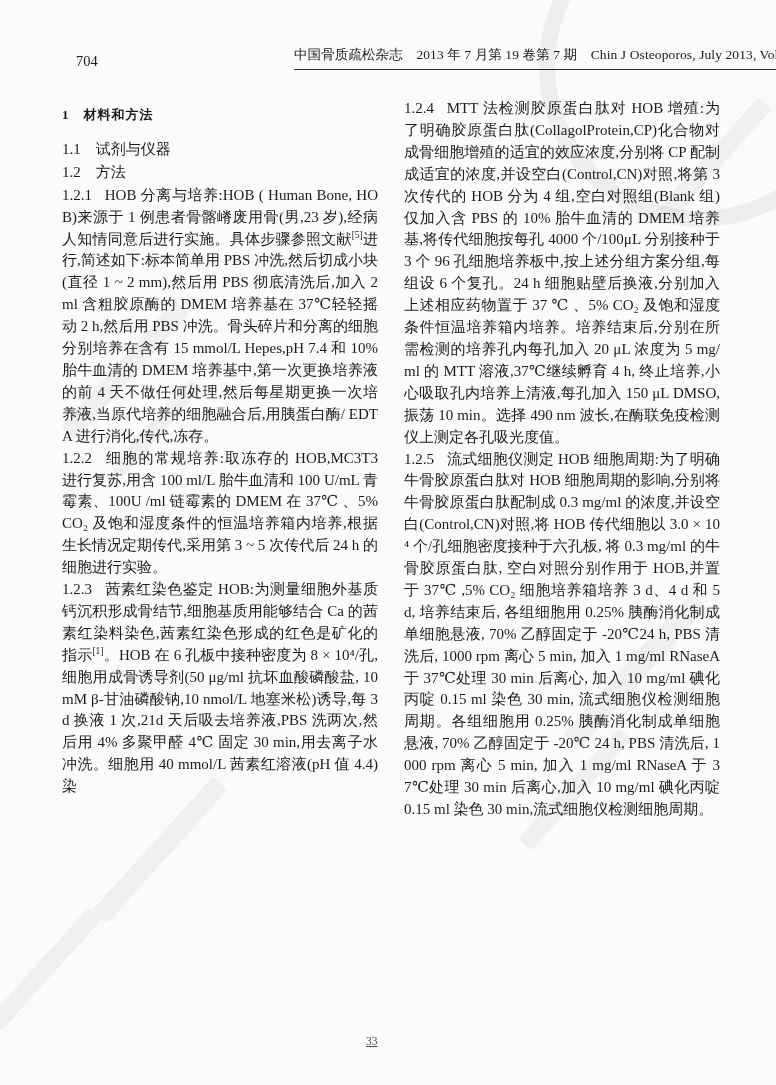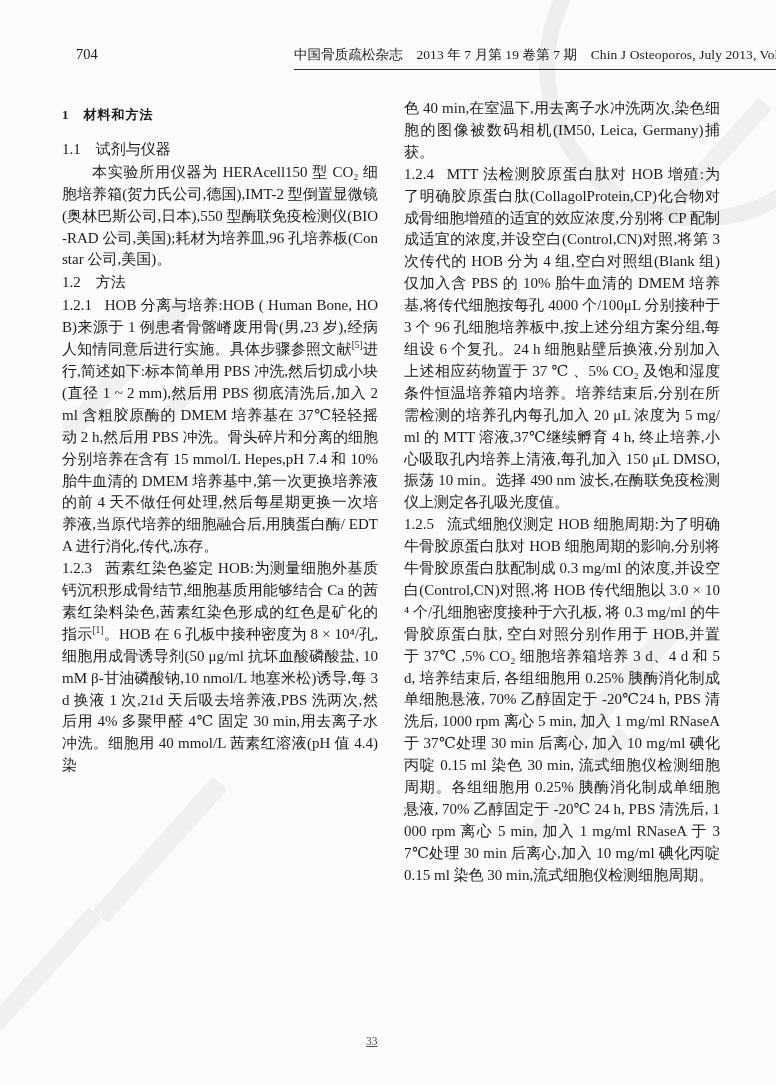--- a/index.html
+++ b/index.html
@@ -9,21 +9,21 @@
     font-family:"Liberation Serif","DejaVu Serif",serif;
   }
   .page{position:absolute;inset:0;}
   
   .wm{position:absolute;pointer-events:none;z-index:0;}
   .wm-circle{width:290px;height:290px;border:16px solid rgba(130,130,128,0.10);
     border-radius:50%;right:-85px;top:-95px;}
   .wm-bar{background:rgba(130,130,128,0.09);border-radius:4px;transform:rotate(-48deg);}
   
   .header{position:absolute;top:46px;left:62px;right:56px;display:flex;
-    align-items:flex-start;z-index:2;}
+    align-items:flex-end;z-index:2;}
   .pagenum{font-size:14.5px;padding-left:14px;width:218px;flex:none;}
   .journal{font-size:13.5px;white-space:nowrap;border-bottom:1.6px solid #2a2a2a;
     padding-bottom:5px;letter-spacing:0.1px;}
   
   .columns{position:absolute;top:98px;left:62px;width:658px;display:flex;
     gap:26px;z-index:1;}
   .col{width:316px;flex:none;font-size:15px;line-height:21.9px;
     text-align:justify;word-break:break-all;}
   .sec-h1{font-size:13px;font-weight:bold;margin:6px 0 13px 0;letter-spacing:1px;}
   .sec-h2{font-weight:normal;margin:1px 0;}
@@ -52,32 +52,33 @@
   <div class="header">
     <span class="pagenum">704</span>
     <span class="journal">中国骨质疏松杂志　2013 年 7 月第 19 卷第 7 期　Chin J Osteoporos, July 2013, Vol 19, No. 7</span>
   </div>
 
   <div class="columns">
 
     <div class="col">
       <div class="sec-h1">1　材料和方法</div>
       <div class="sec-h2">1.1　试剂与仪器</div>
-      <p class="indent">本实验所用仪器为 HERAcell150 型 CO₂ 细胞培养箱(贺力氏公司,德国),IMT-2 型倒置显微镜(奥林巴斯公司,日本),550 型酶联免疫检测仪(BIO-RAD 公司,美国);耗材为培养皿,96 孔培养板(Constar 公司,美国)。</p>
       <div class="sec-h2">1.2　方法</div>
       <p>
         <span class="num">1.2.1</span><span>HOB 分离与培养:HOB ( Human Bone, HOB)来源于 1 例患者骨髂嵴废用骨(男,23 岁),经病人知情同意后进行实施。具体步骤参照文献</span><sup>[5]</sup><span>进行,简述如下:标本简单用 PBS 冲洗,然后切成小块(直径 1 ~ 2 mm),然后用 PBS 彻底清洗后,加入 2 ml 含粗胶原酶的 DMEM 培养基在 37℃轻轻摇动 2 h,然后用 PBS 冲洗。骨头碎片和分离的细胞分别培养在含有 15 mmol/L Hepes,pH 7.4 和 10% 胎牛血清的 DMEM 培养基中,第一次更换培养液的前 4 天不做任何处理,然后每星期更换一次培养液,当原代培养的细胞融合后,用胰蛋白酶/ EDTA 进行消化,传代,冻存。</span>
+      </p>
+      <p>
+        <span class="num">1.2.2</span><span>细胞的常规培养:取冻存的 HOB,MC3T3 进行复苏,用含 100 ml/L 胎牛血清和 100 U/mL 青霉素、100U /ml 链霉素的 DMEM 在 37℃ 、5% CO₂ 及饱和湿度条件的恒温培养箱内培养,根据生长情况定期传代,采用第 3 ~ 5 次传代后 24 h 的细胞进行实验。</span>
       </p>
       <p>
         <span class="num">1.2.3</span><span>茜素红染色鉴定 HOB:为测量细胞外基质钙沉积形成骨结节,细胞基质用能够结合 Ca 的茜素红染料染色,茜素红染色形成的红色是矿化的指示</span><sup>[1]</sup><span>。HOB 在 6 孔板中接种密度为 8 × 10⁴/孔, 细胞用成骨诱导剂(50 μg/ml 抗坏血酸磷酸盐, 10 mM β-甘油磷酸钠,10 nmol/L 地塞米松)诱导,每 3d 换液 1 次,21d 天后吸去培养液,PBS 洗两次,然后用 4% 多聚甲醛 4℃ 固定 30 min,用去离子水冲洗。细胞用 40 mmol/L 茜素红溶液(pH 值 4.4)染</span>
       </p>
     </div>
 
     <div class="col">
-      <p>色 40 min,在室温下,用去离子水冲洗两次,染色细胞的图像被数码相机(IM50, Leica, Germany)捕获。</p>
       <p>
         <span class="num">1.2.4</span><span>MTT 法检测胶原蛋白肽对 HOB 增殖:为了明确胶原蛋白肽(CollagolProtein,CP)化合物对成骨细胞增殖的适宜的效应浓度,分别将 CP 配制成适宜的浓度,并设空白(Control,CN)对照,将第 3 次传代的 HOB 分为 4 组,空白对照组(Blank 组)仅加入含 PBS 的 10% 胎牛血清的 DMEM 培养基,将传代细胞按每孔 4000 个/100μL 分别接种于 3 个 96 孔细胞培养板中,按上述分组方案分组,每组设 6 个复孔。24 h 细胞贴壁后换液,分别加入上述相应药物置于 37 ℃ 、5% CO₂ 及饱和湿度条件恒温培养箱内培养。培养结束后,分别在所需检测的培养孔内每孔加入 20 μL 浓度为 5 mg/ml 的 MTT 溶液,37℃继续孵育 4 h, 终止培养,小心吸取孔内培养上清液,每孔加入 150 μL DMSO,振荡 10 min。选择 490 nm 波长,在酶联免疫检测仪上测定各孔吸光度值。</span>
       </p>
       <p>
         <span class="num">1.2.5</span><span>流式细胞仪测定 HOB 细胞周期:为了明确牛骨胶原蛋白肽对 HOB 细胞周期的影响,分别将牛骨胶原蛋白肽配制成 0.3 mg/ml 的浓度,并设空白(Control,CN)对照,将 HOB 传代细胞以 3.0 × 10⁴ 个/孔细胞密度接种于六孔板, 将 0.3 mg/ml 的牛骨胶原蛋白肽, 空白对照分别作用于 HOB,并置于 37℃ ,5% CO₂ 细胞培养箱培养 3 d、4 d 和 5 d, 培养结束后, 各组细胞用 0.25% 胰酶消化制成单细胞悬液, 70% 乙醇固定于 -20℃24 h, PBS 清洗后, 1000 rpm 离心 5 min, 加入 1 mg/ml RNaseA 于 37℃处理 30 min 后离心, 加入 10 mg/ml 碘化丙啶 0.15 ml 染色 30 min, 流式细胞仪检测细胞周期。各组细胞用 0.25% 胰酶消化制成单细胞悬液, 70% 乙醇固定于 -20℃ 24 h, PBS 清洗后, 1000 rpm 离心 5 min, 加入 1 mg/ml RNaseA 于 37℃处理 30 min 后离心,加入 10 mg/ml 碘化丙啶 0.15 ml 染色 30 min,流式细胞仪检测细胞周期。</span>
       </p>
     </div>
 
   </div>
 

